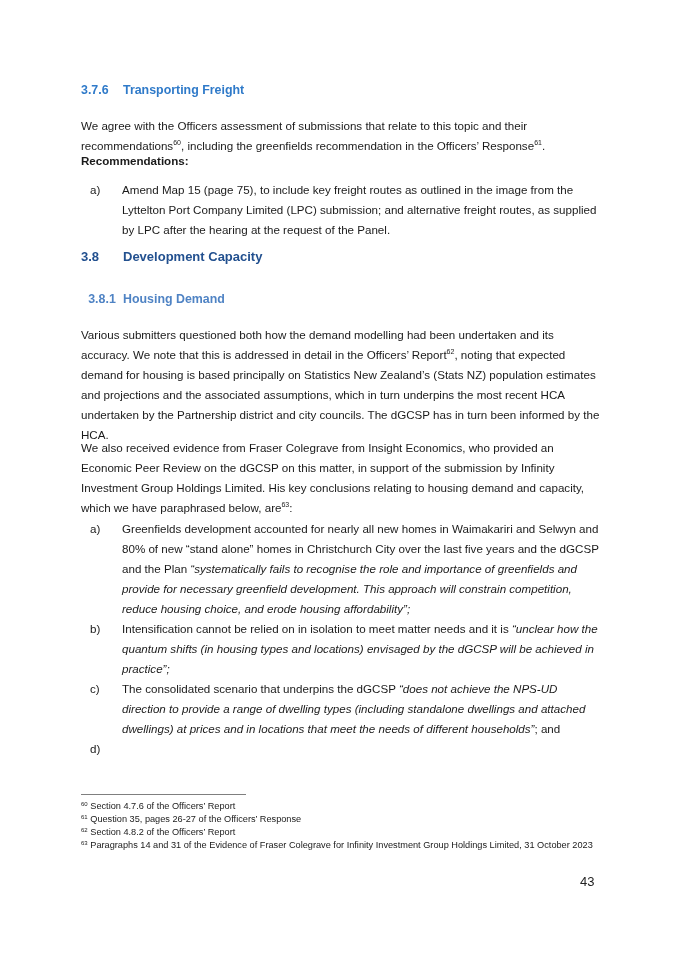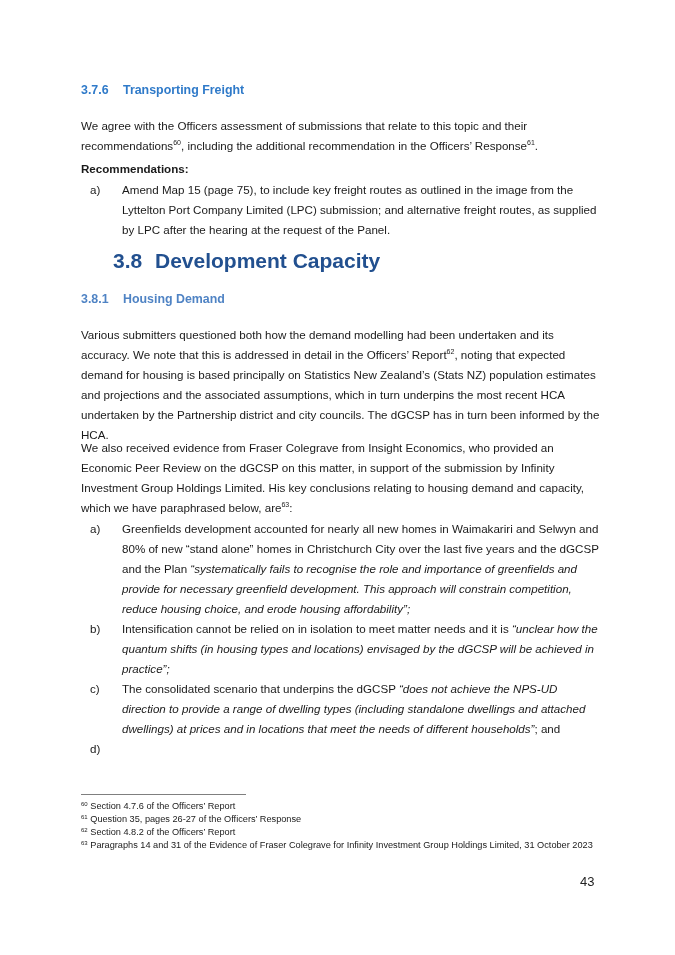--- a/index.html
+++ b/index.html
@@ -1,23 +1,23 @@
 <!DOCTYPE html>
 <html><head>
   <meta charset="utf-8">
   <style>
     html, body { margin: 0; padding: 0; background: #ffffff; }
     body { width: 675px; height: 955px; position: relative; overflow: hidden; font-family: "Liberation Sans", sans-serif; color: #1a1a1a; }
     .page { position: absolute; left: 0; top: 0; width: 675px; height: 691px; background: #fff; }
     .block { position: absolute; left: 81px; width: 520px; font-size: 11.6px; line-height: 20px; }
     .h3 { position: absolute; left: 81px; font-weight: bold; font-size: 12.4px; color: #2f7ac9; }
     .h3 .num { display: inline-block; width: 42px; }
-    .h2 { position: absolute; left: 81px; font-weight: bold; font-size: 21px; color: #22508f; margin-left: 32px; }
+    .h2 { position: absolute; left: 81px; font-weight: bold; font-size: 13px; color: #22508f; }
     .h2 .num { display: inline-block; width: 42px; }
-    .h3b { color: #4f83c4; }
+    .h3b { color: #4f83c4; text-align: center; }
     sup { font-size: 7px; line-height: 0; vertical-align: 5px; }
     .bold { font-weight: bold; }
     .list { position: absolute; left: 81px; width: 520px; font-size: 11.6px; line-height: 20px; }
     .li { position: relative; padding-left: 41px; }
     .li .marker { position: absolute; left: 9px; top: 0; }
     .it { font-style: italic; }
     .rule { position: absolute; left: 81px; top: 794px; width: 165px; height: 1px; background: #7f7f7f; }
     .foot { position: absolute; left: 81px; width: 520px; font-size: 9.2px; line-height: 13px; }
     .foot sup { font-size: 6px; vertical-align: 3px; }
     .pagenum { position: absolute; left: 580px; top: 874px; font-size: 13px; color: #222; }
@@ -25,24 +25,24 @@
 </head>
 <body>
 
 <div class="page">
 
   <div class="h3" style="top:83px;">
     <span class="num">3.7.6</span><span>Transporting Freight</span>
   </div>
 
   <div class="block" style="top:116px;">
-    <span>We agree with the Officers assessment of submissions that relate to this topic and their recommendations</span><sup>60</sup><span>, including the additional recommendation in the Officers’ Response</span><sup>61</sup><span>.</span>
+    <span>We agree with the Officers assessment of submissions that relate to this topic and their recommendations</span><sup>60</sup><span>, including the greenfields recommendation in the Officers’ Response</span><sup>61</sup><span>.</span>
   </div>
 
-  <div class="block bold" style="top:159px;">Recommendations:</div>
+  <div class="block bold" style="top:151px;">Recommendations:</div>
 
   <div class="list" style="top:180px;">
     <div class="li">
       <span class="marker">a)</span>
       <span>Amend Map 15 (page 75), to include key freight routes as outlined in the image from the Lyttelton Port Company Limited (LPC) submission; and alternative freight routes, as supplied by LPC after the hearing at the request of the Panel.</span>
     </div>
   </div>
 
   <div class="h2" style="top:249px;">
     <span class="num">3.8</span><span>Development Capacity</span>

